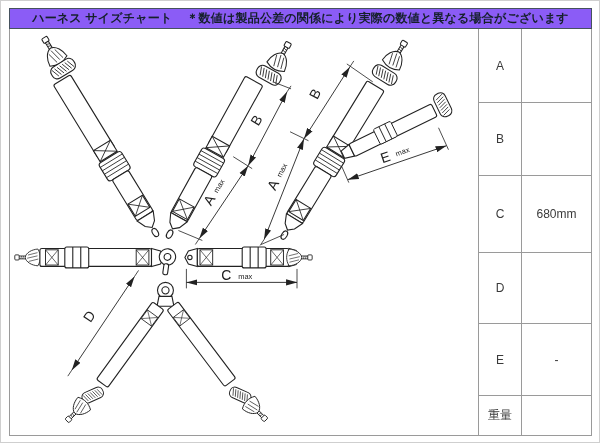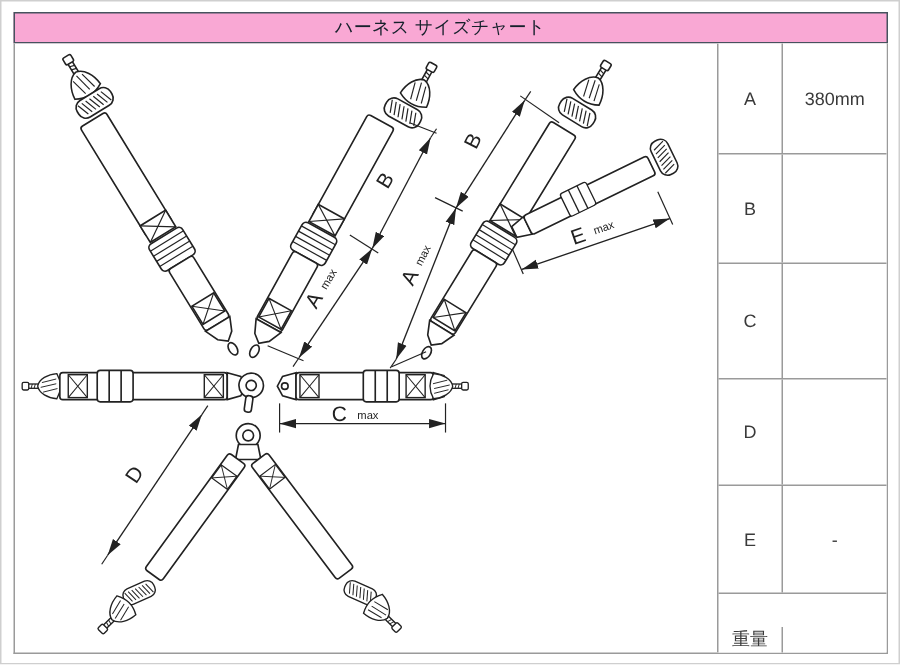--- a/index.html
+++ b/index.html
@@ -1,45 +1,46 @@
 <!DOCTYPE html>
 <html><head>
 <meta charset="utf-8">
 <style>
   html,body{margin:0;padding:0;background:#fff;}
   .page{position:relative;width:600px;height:443px;background:#fff;box-sizing:border-box;
         border:1px solid #cfcfcf;font-family:"Liberation Sans","DejaVu Sans",sans-serif;overflow:hidden;}
   .header-bar{position:absolute;left:8px;top:7px;width:583px;height:21px;box-sizing:border-box;
-        background:#f9a8d4;border:1px solid #46525e;display:flex;align-items:center;justify-content:center;
-        font-size:12px;font-weight:400;color:#15202b;white-space:nowrap;letter-spacing:0.2px;}
+        background:#8b5cf6;border:1px solid #46525e;display:flex;align-items:center;justify-content:center;
+        font-size:12px;font-weight:700;color:#15202b;white-space:nowrap;letter-spacing:0.2px;}
   .header-bar .gap{width:14px;display:inline-block;}
   .content{position:absolute;left:8px;top:28px;width:583px;height:407px;box-sizing:border-box;
         border:1px solid #9a9a9a;border-top:none;background:#fff;}
   .content svg{position:absolute;left:0;top:0;width:100%;height:100%;}
   .size-table{position:absolute;top:0;right:0;bottom:0;width:113px;box-sizing:border-box;
         border-left:1px solid #9a9a9a;background:#fff;display:flex;flex-direction:column;}
   .trow{display:flex;box-sizing:border-box;border-bottom:1px solid #9a9a9a;}
-  .trow:last-child{border-bottom:none;flex:1;align-items:flex-end;}
+  .trow:last-child{border-bottom:none;flex:1;}
   .tlabel{width:43px;box-sizing:border-box;border-right:1px solid #9a9a9a;display:flex;
         align-items:center;justify-content:center;font-size:12px;color:#3a3a3a;}
   .tvalue{flex:1;display:flex;align-items:center;justify-content:center;font-size:12px;color:#3a3a3a;}
   svg text{font-family:"Liberation Sans","DejaVu Sans",sans-serif;fill:#222;}
   .art{fill:#fff;stroke:#222;stroke-width:1.1;}
   .ln{fill:none;stroke:#222;stroke-width:1.1;}
   .thin{fill:none;stroke:#222;stroke-width:0.8;}
   .dim{fill:none;stroke:#222;stroke-width:0.9;}
 </style>
 </head>
 <body>
 
 <div class="page">
 
   <div class="header-bar">
     <span>ハーネス サイズチャート</span>
     <span class="gap"></span>
+    <span>＊数値は製品公差の関係により実際の数値と異なる場合がございます</span>
   </div>
 
   <div class="content">
 
     <svg viewBox="8 28 583 407" preserveAspectRatio="none">
       <defs>
         <marker id="arw" viewBox="-11 -3.5 11 7" refX="0" refY="0" markerWidth="11" markerHeight="7" markerUnits="userSpaceOnUse" orient="auto-start-reverse">
           <path d="M0,0 L-11,3.1 L-11,-3.1 Z" fill="#222"></path>
         </marker>
         <g id="plate">
@@ -289,27 +290,27 @@
         <text x="237" y="279" font-size="7.5">max</text>
         <g transform="translate(95,321) rotate(-56)">
           <text x="0" y="-4" font-size="14" text-anchor="middle">D</text>
         </g>
       </g>
     </svg>
 
     <div class="size-table">
       <div class="trow" style="height:74px">
         <div class="tlabel">A</div>
-        <div class="tvalue">380mm</div>
       </div>
       <div class="trow" style="height:73px">
         <div class="tlabel">B</div>
       </div>
       <div class="trow" style="height:77px">
         <div class="tlabel">C</div>
+        <div class="tvalue">680mm</div>
       </div>
       <div class="trow" style="height:71px">
         <div class="tlabel">D</div>
       </div>
       <div class="trow" style="height:72px">
         <div class="tlabel">E</div>
         <div class="tvalue">-</div>
       </div>
       <div class="trow">
         <div class="tlabel">重量</div>

